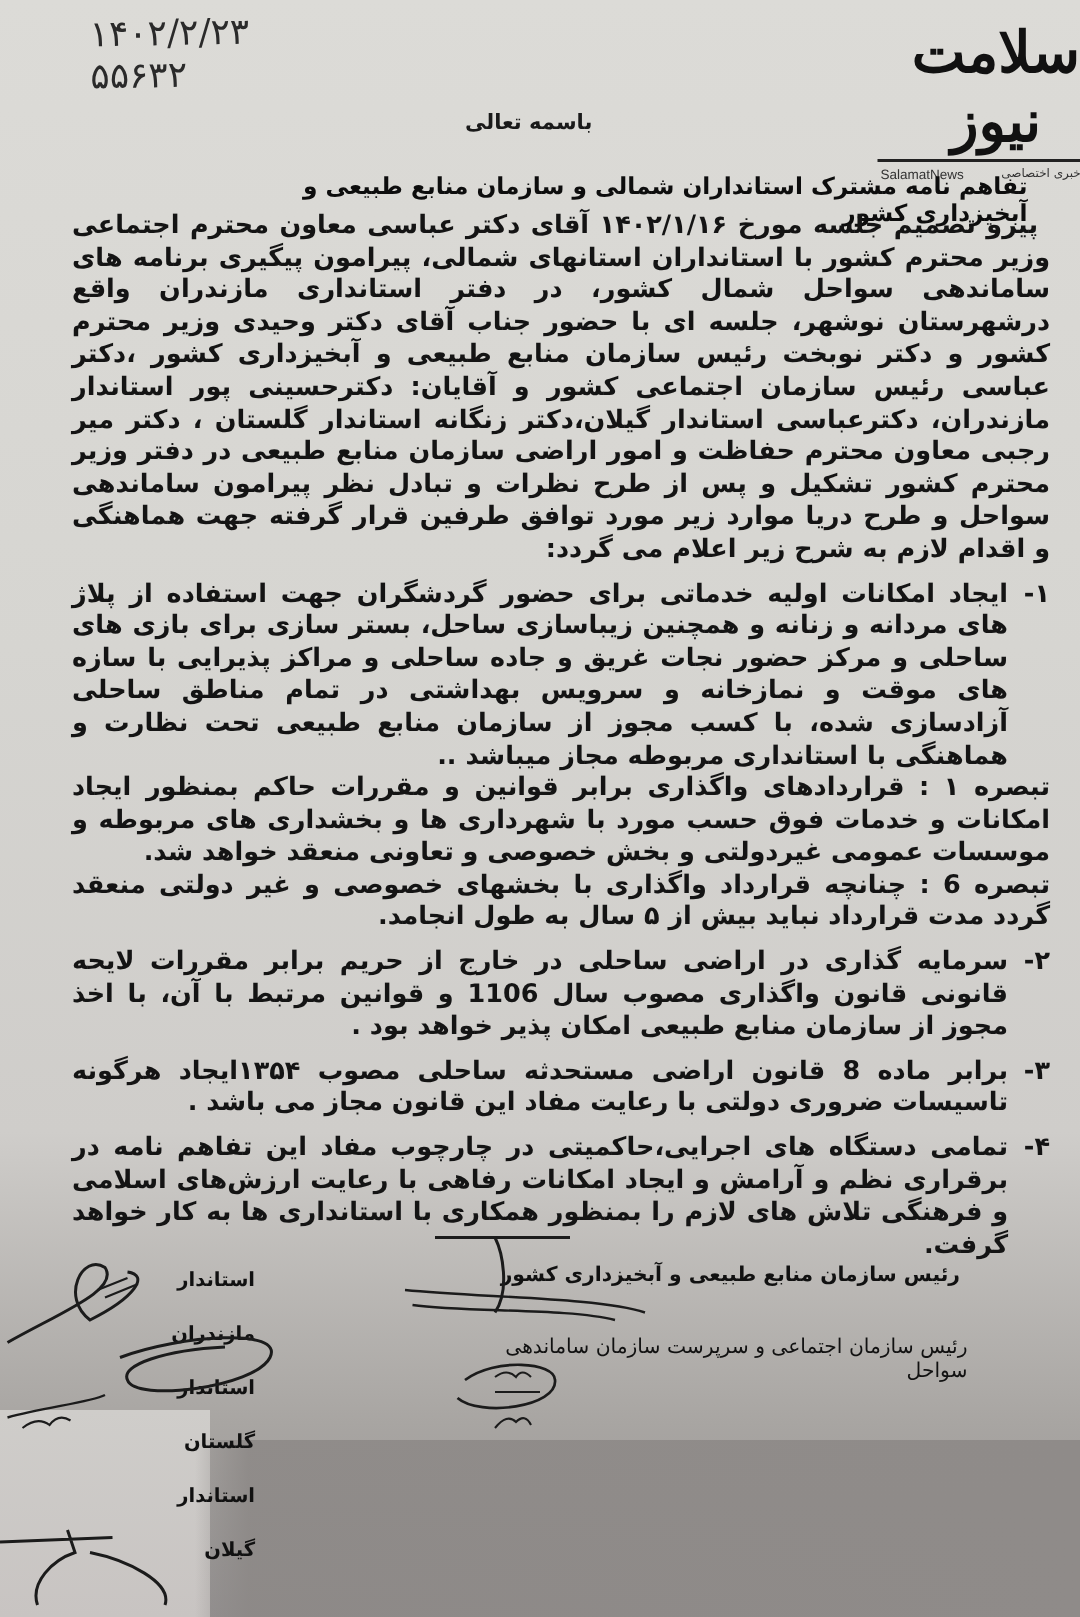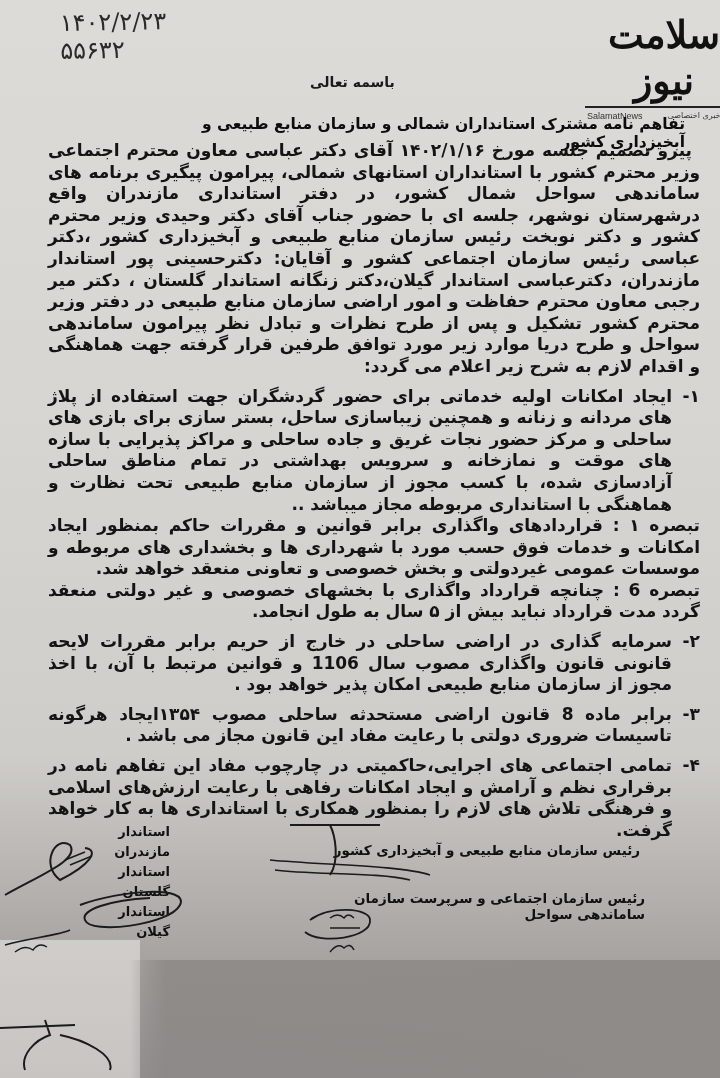--- a/index.html
+++ b/index.html
@@ -53,30 +53,30 @@
     .intro { text-indent: 8px; }
     .item { display: flex; gap: 6px; margin-top: 8px; }
     .item .num { flex: 0 0 22px; text-align: right; }
     .item .txt { flex: 1; }
     .note { margin-top: 4px; }
     .note2 { margin-top: 4px; }
     .signatures {
       position: absolute; left: 0; top: 820px; width: 720px; height: 140px;
     }
     .sig-left {
-      position: absolute; left: 80px; top: 2px; direction: rtl; text-align: right;
-      width: 90px; font-weight: bold; font-size: 13px; line-height: 20px; color: #111;
+      position: absolute; left: 80px; top: 16px; direction: rtl; text-align: right;
+      width: 90px; font-weight: bold; font-size: 13px; line-height: 36px; color: #111;
     }
     .sig-right1 {
       position: absolute; left: 320px; top: 22px; direction: rtl; width: 320px; text-align: right;
       font-weight: bold; font-size: 13.5px; color: #111;
     }
     .sig-right2 {
       position: absolute; left: 300px; top: 70px; direction: rtl; width: 345px; text-align: right;
-      font-weight: bold; font-size: 13.5px; color: #111;
+      font-weight: normal; font-size: 13.5px; color: #111;
     }
     svg.scribble { position: absolute; overflow: visible; }
   </style>
 </head>
 <body>
 
 <div class="paper"></div>
 <div class="leftstrip"></div>
 <div class="paper-shadow"></div>
 
@@ -110,21 +110,21 @@
   <div class="item">
     <span class="num">۲-</span>
     <span class="txt">سرمایه گذاری در اراضی ساحلی در خارج از حریم برابر مقررات لایحه قانونی قانون واگذاری مصوب سال 1106 و قوانین مرتبط با آن، با اخذ مجوز از سازمان منابع طبیعی امکان پذیر خواهد بود .</span>
   </div>
   <div class="item">
     <span class="num">۳-</span>
     <span class="txt">برابر ماده 8 قانون اراضی مستحدثه ساحلی مصوب ۱۳۵۴ایجاد هرگونه تاسیسات ضروری دولتی با رعایت مفاد این قانون مجاز می باشد .</span>
   </div>
   <div class="item">
     <span class="num">۴-</span>
-    <span class="txt">تمامی اجتماعی های اجرایی،حاکمیتی در چارچوب مفاد این تفاهم نامه در برقراری نظم و آرامش و ایجاد امکانات رفاهی با رعایت ارزش‌های اسلامی و فرهنگی تلاش های لازم را بمنظور همکاری با استانداری ها به کار خواهد گرفت.</span>
+    <span class="txt">تمامی دستگاه های اجرایی،حاکمیتی در چارچوب مفاد این تفاهم نامه در برقراری نظم و آرامش و ایجاد امکانات رفاهی با رعایت ارزش‌های اسلامی و فرهنگی تلاش های لازم را بمنظور همکاری با استانداری ها به کار خواهد گرفت.</span>
   </div>
 </div>
 
 <div class="signatures">
   <div class="sig-left">
     <div>استاندار مازندران</div>
     <div>استاندار گلستان</div>
     <div>استاندار گیلان</div>
   </div>
   <div class="sig-right1">رئیس سازمان منابع طبیعی و آبخیزداری کشور</div>

